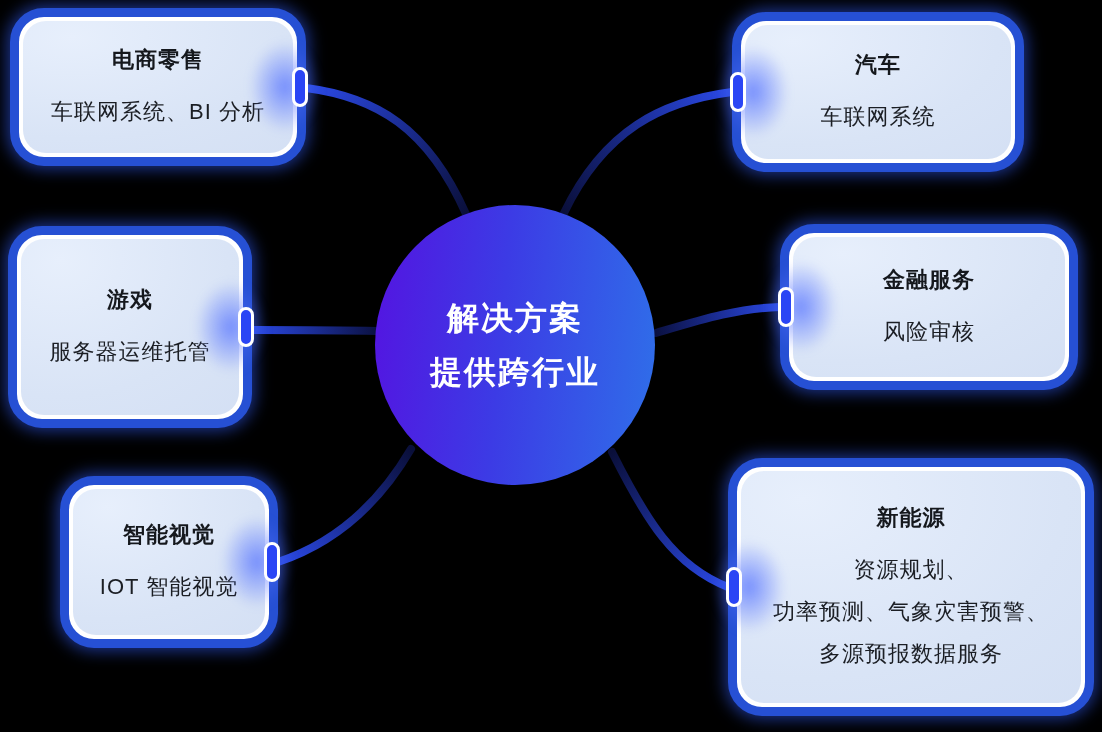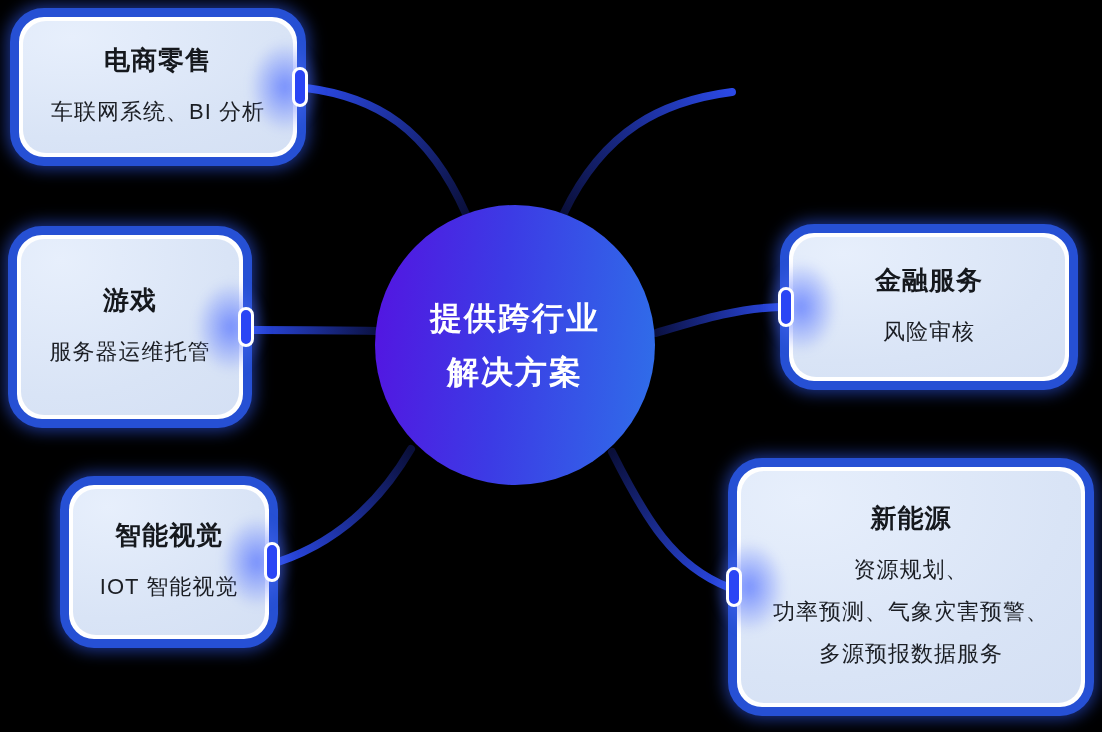--- a/index.html
+++ b/index.html
@@ -48,21 +48,21 @@
     border-radius: 23px;
     background: radial-gradient(140% 140% at 18% 12%, #E7EFFC 0%, #D9E4F6 55%, #D2DEF3 100%);
     display: flex;
     flex-direction: column;
     align-items: center;
     justify-content: center;
     text-align: center;
     padding: 6px 10px;
   }
   .node-title {
-    font-size: 26px;
+    font-size: 22px;
     font-weight: 700;
     color: #15181D;
     letter-spacing: 1px;
     line-height: 38px;
     margin-bottom: 12px;
   }
   .node-line {
     font-size: 22px;
     color: #1B1E24;
     letter-spacing: 1px;
@@ -139,22 +139,22 @@
     <path d="M 306 88 C 376 97, 428 128, 466 214" fill="none" stroke="url(#g1)" stroke-width="8" stroke-linecap="round"></path>
     <path d="M 252 330 C 300 330, 335 330, 377 331" fill="none" stroke="url(#g2)" stroke-width="8" stroke-linecap="round"></path>
     <path d="M 278 562 C 332 544, 377 507, 411 449" fill="none" stroke="url(#g3)" stroke-width="8" stroke-linecap="round"></path>
     <path d="M 732 92 C 662 101, 604 130, 564 213" fill="none" stroke="url(#g4)" stroke-width="8" stroke-linecap="round"></path>
     <path d="M 780 307 C 738 308, 700 320, 656 333" fill="none" stroke="url(#g5)" stroke-width="8" stroke-linecap="round"></path>
     <path d="M 728 587 C 674 566, 646 520, 612 452" fill="none" stroke="url(#g6)" stroke-width="8" stroke-linecap="round"></path>
   </svg>
 
   <div class="center">
     <div class="center-text">
+      <div>解决方案</div>
       <div>提供跨行业</div>
-      <div>解决方案</div>
     </div>
   </div>
 
   <div class="node n1">
     <div class="node-inner">
       <div class="node-title">电商零售</div>
       <div class="node-line">车联网系统、BI 分析</div>
     </div>
     <span class="tab-glow glow-right"></span>
     <span class="tab tab-right"></span>
@@ -171,20 +171,28 @@
 
   <div class="node n3">
     <div class="node-inner">
       <div class="node-title">智能视觉</div>
       <div class="node-line">IOT 智能视觉</div>
     </div>
     <span class="tab-glow glow-right"></span>
     <span class="tab tab-right"></span>
   </div>
 
+  <div class="node n4">
+    <div class="node-inner">
+      <div class="node-title">汽车</div>
+      <div class="node-line">车联网系统</div>
+    </div>
+    <span class="tab-glow glow-left"></span>
+    <span class="tab tab-left"></span>
+  </div>
 
   <div class="node n6">
     <div class="node-inner">
       <div class="node-title">新能源</div>
       <div class="node-line">资源规划、</div>
       <div class="node-line">功率预测、气象灾害预警、</div>
       <div class="node-line">多源预报数据服务</div>
     </div>
     <span class="tab-glow glow-left"></span>
     <span class="tab tab-left"></span>

